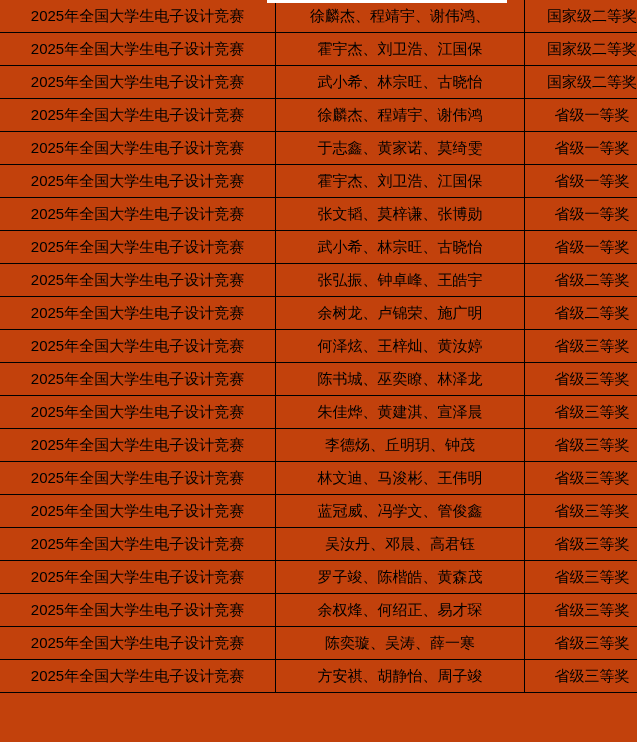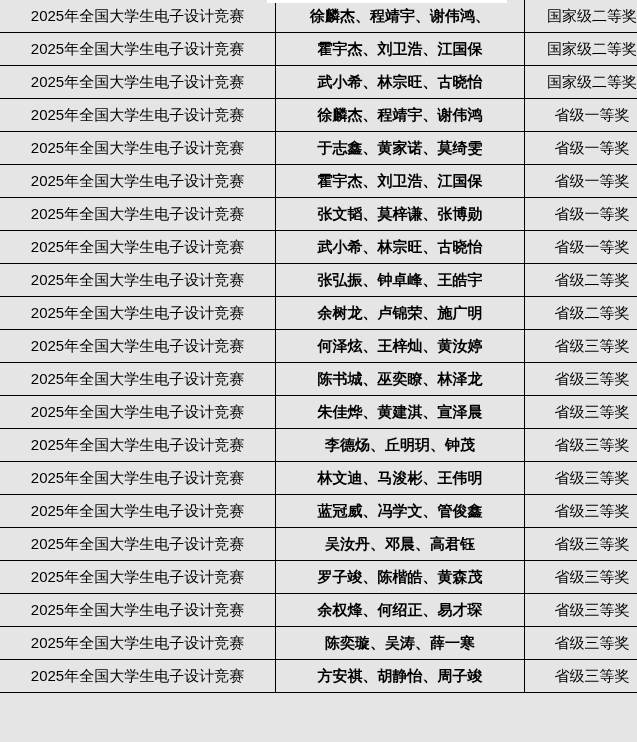--- a/index.html
+++ b/index.html
@@ -11,40 +11,40 @@
     width: 637px;
     height: 742px;
     font-family: "Liberation Sans", sans-serif;
     color: #000000;
     overflow: hidden;
   }
   .sheet {
     width: 637px;
     height: 742px;
     position: relative;
-    background: #e5e5e5;
+    background: #c2410c;
   }
   table.award-table {
     width: 637px;
     border-collapse: collapse;
     table-layout: fixed;
   }
   table.award-table td {
     border: 1px solid #000000;
     height: 32px;
     padding: 0 4px;
     text-align: center;
     vertical-align: middle;
     font-size: 15px;
     line-height: 1.15;
     white-space: nowrap;
     overflow: hidden;
   }
   td.col-competition { width: 267px; }
-  td.col-members     { width: 240px; font-weight: bold; }
+  td.col-members     { width: 240px; }
   td.col-award       { width: 126px; border-right: none; }
   tr.first-row td { border-top: none; }
   table.award-table tr td:first-child { border-left: none; }
   .top-stub {
     position: absolute;
     top: 0;
     left: 267px;
     width: 240px;
     height: 3px;
     background: #ffffff;

